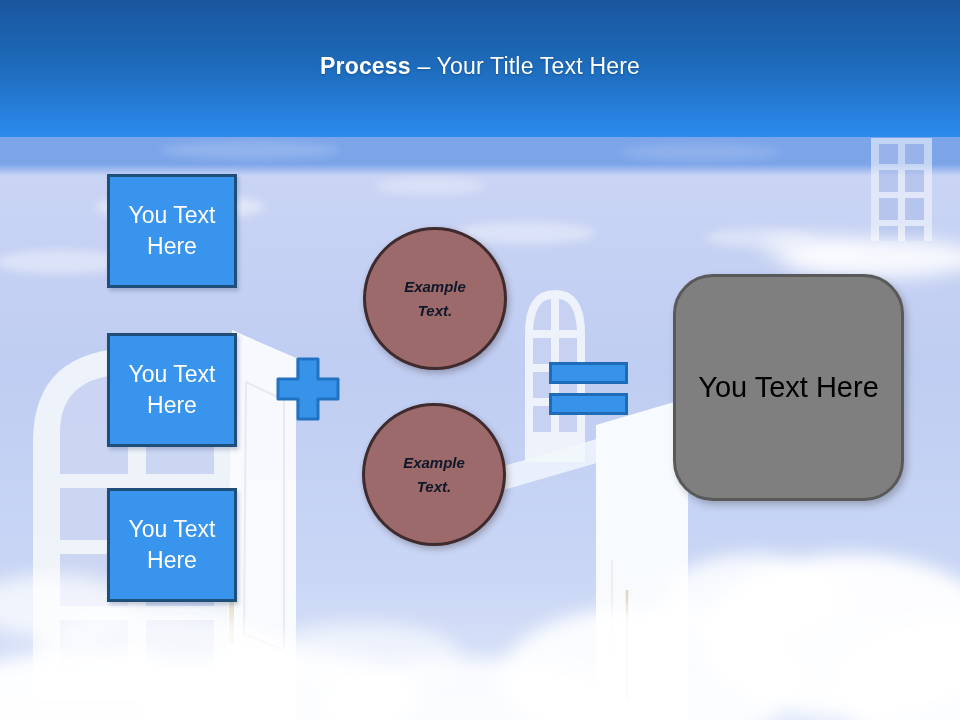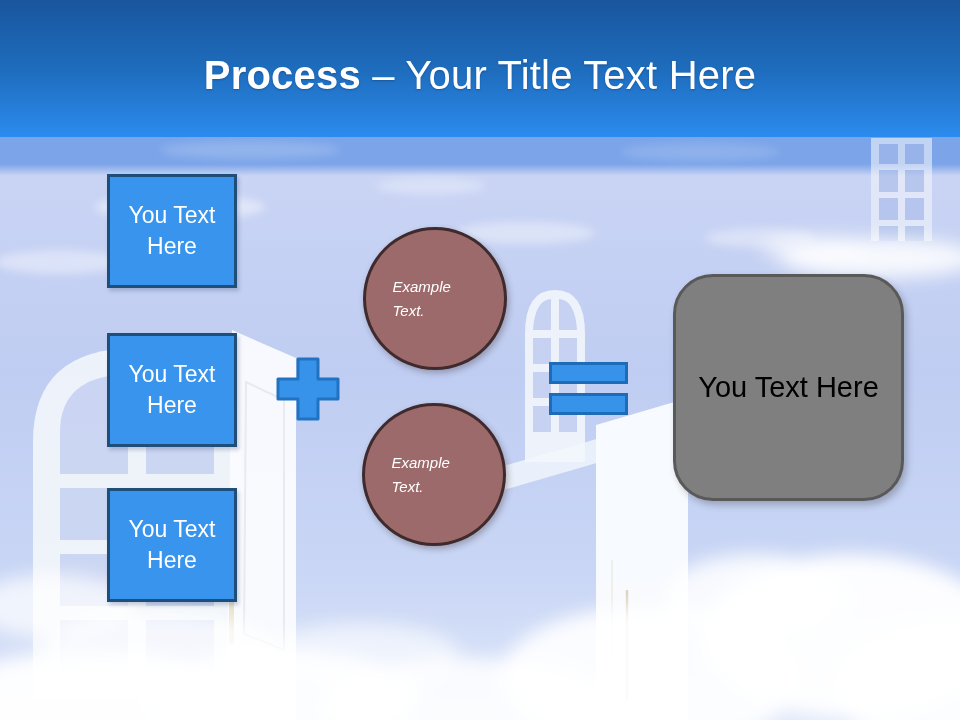--- a/index.html
+++ b/index.html
@@ -7,43 +7,43 @@
     position:relative; width:960px; height:720px; overflow:hidden;
     font-family:"Liberation Sans", sans-serif; background:#c8d3f3;
   }
   
   .header {
     position:absolute; top:0; left:0; width:960px; height:137px; z-index:3;
     background:linear-gradient(180deg,#19569e 0%,#1e6cbc 50%,#2b8bee 100%);
   }
   .title {
     position:absolute; top:53px; left:0; width:100%; margin:0;
-    text-align:center; color:#ffffff; font-size:40px; font-weight:400;
+    text-align:center; color:#ffffff; font-size:23px; font-weight:400;
     letter-spacing:.2px; text-shadow:0 1px 2px rgba(0,40,90,.35);
   }
   .title .bold { font-weight:700; }
   
   .bg { position:absolute; top:0; left:0; z-index:1; }
   
   .addend {
     position:absolute; width:130px; height:114px; box-sizing:border-box;
     background:#3894ec; border:3px solid #1f4e79; z-index:4;
     display:flex; align-items:center; justify-content:center; text-align:center;
     color:#ffffff; font-size:23px; line-height:1.35;
     box-shadow:2px 3px 4px rgba(25,45,85,.22);
   }
   .addend span { max-width:110px; }
   #addend1 { left:107px; top:174px; }
   #addend2 { left:107px; top:333px; }
   #addend3 { left:107px; top:488px; }
   .circle {
     position:absolute; width:144px; height:143px; box-sizing:border-box;
     border-radius:50%; background:#9c6a6a; border:3px solid #3f2a2d; z-index:4;
-    display:flex; align-items:center; justify-content:center; text-align:left;
-    color:#ffffff; font-size:15px; font-weight:400; font-style:italic; line-height:1.6;
+    display:flex; align-items:center; justify-content:center; text-align:center;
+    color:#0f172a; font-size:15px; font-weight:700; font-style:italic; line-height:1.6;
     box-shadow:2px 3px 6px rgba(45,25,25,.30);
   }
   .circle span { max-width:85px; }
   #circle1 { left:363px; top:227px; }
   #circle2 { left:362px; top:403px; }
   .plus { position:absolute; left:275px; top:356px; z-index:4; }
   .equals { position:absolute; left:549px; top:362px; z-index:4; }
   .equals .bar {
     width:79px; height:22px; box-sizing:border-box;
     background:#3793ea; border:3px solid #1e6cb8;

